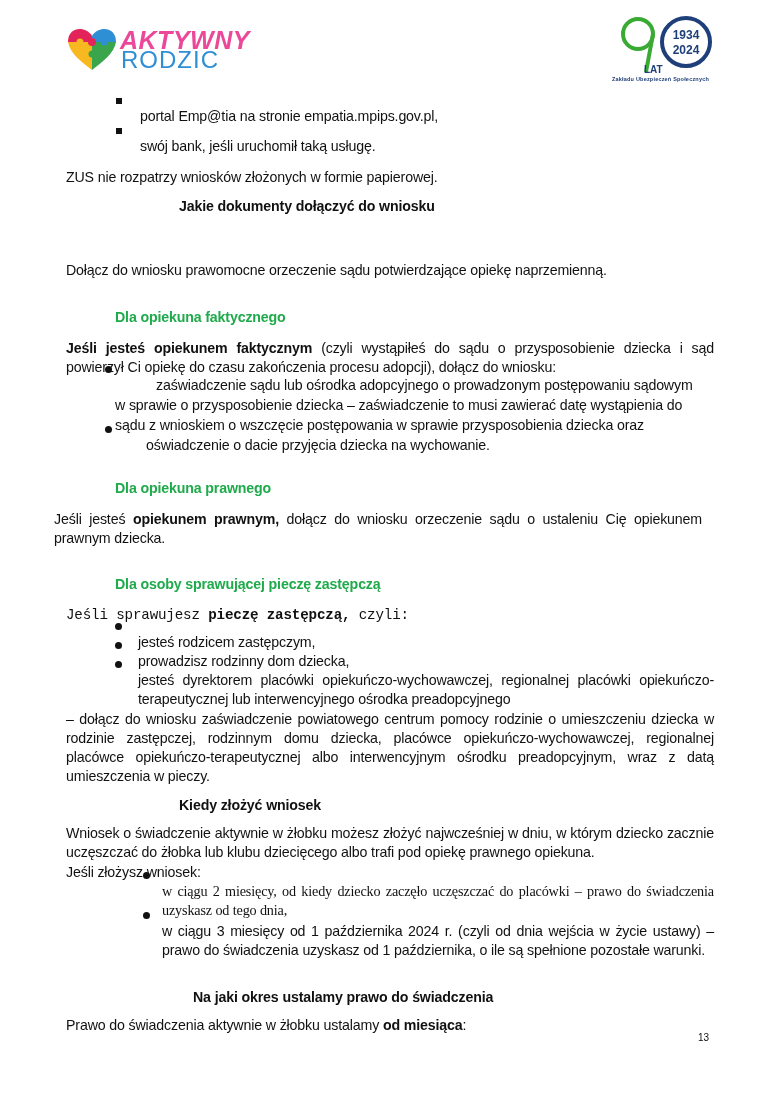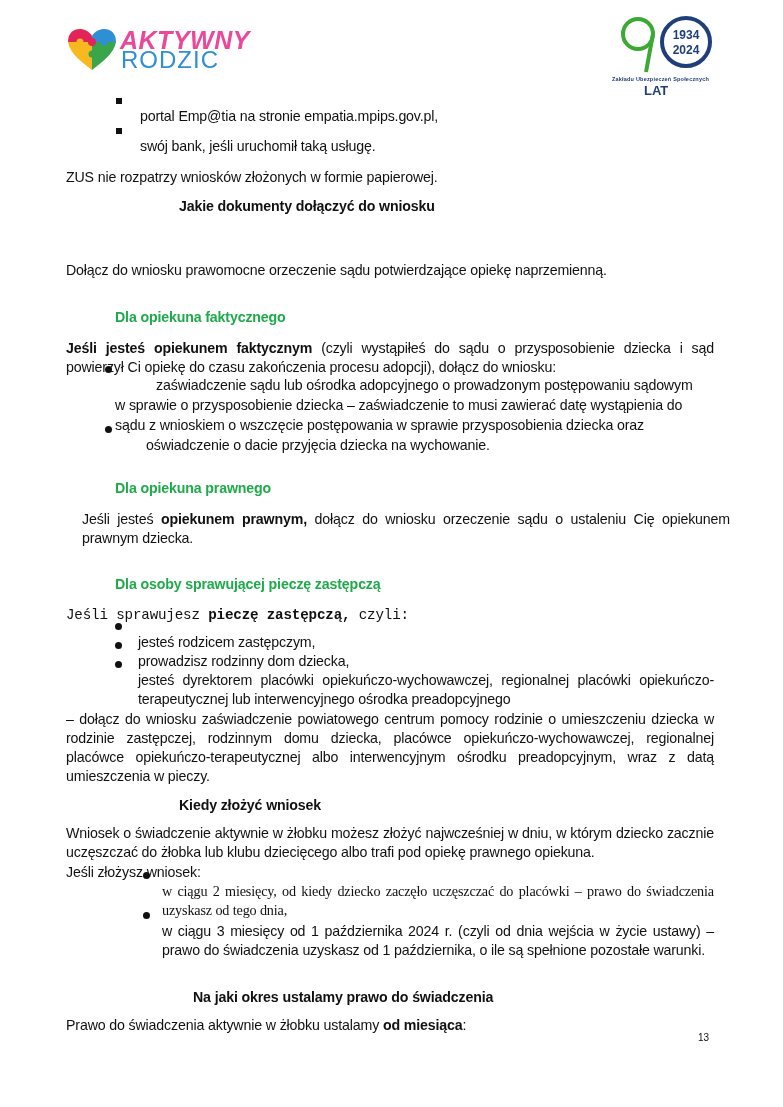--- a/index.html
+++ b/index.html
@@ -12,21 +12,21 @@
   .heading { font-weight: bold; font-size: 14.2px; }
   .green { color: #1faa4b; font-weight: bold; font-size: 14.2px; }
   b { font-weight: bold; }
   .sq-bullet { position: absolute; width: 6px; height: 6px; background: #111; }
   .dot-bullet { position: absolute; width: 7px; height: 7px; border-radius: 50%; background: #111; }
   .logo-left { position: absolute; left: 66px; top: 24px; width: 160px; height: 56px; }
   .logo-right { position: absolute; left: 616px; top: 14px; width: 100px; height: 70px; }
   .brand-a { position: absolute; left: 54px; top: 2px; font-size: 25px; font-weight: bold; font-style: italic; color: #ec4899; letter-spacing: 0.5px; }
   .brand-r { position: absolute; left: 55px; top: 22px; font-size: 24px; color: #2f8fd4; letter-spacing: 1px; text-align: center; }
   .zus-years { position: absolute; left: 50px; top: 14px; font-size: 12px; font-weight: bold; color: #1f3f7a; line-height: 15px; text-align: center; width: 40px; }
-  .zus-lat { position: absolute; left: 28px; top: 50px; font-size: 13px; font-weight: bold; color: #1f3f7a; margin-top: 19px; }
+  .zus-lat { position: absolute; left: 28px; top: 50px; font-size: 10px; font-weight: bold; color: #1f3f7a; }
   .zus-name { position: absolute; left: -4px; top: 62px; font-size: 5.5px; font-weight: bold; color: #1f3f7a; white-space: nowrap; letter-spacing: 0.2px; }
   .pagenum { position: absolute; left: 698px; top: 1032px; font-size: 10px; }
 </style>
 </head>
 <body>
 
 <div class="page">
 
   <div class="logo-left">
     <svg width="52" height="50" viewBox="0 0 52 50" style="position:absolute;left:0;top:2px;">
@@ -73,21 +73,21 @@
     <b>Jeśli jesteś opiekunem faktycznym</b><span> (czyli wystąpiłeś do sądu o przysposobienie dziecka i sąd powierzył Ci opiekę do czasu zakończenia procesu adopcji), dołącz do wniosku:</span>
   </div>
   <span class="dot-bullet" style="left:105px;top:366px;"></span>
   <div class="abs txt" style="left:156px;top:360px;">zaświadczenie sądu lub ośrodka adopcyjnego o prowadzonym postępowaniu sądowym</div>
   <div class="abs txt" style="left:115px;top:380px;">w sprawie o przysposobienie dziecka – zaświadczenie to musi zawierać datę wystąpienia do</div>
   <div class="abs txt" style="left:115px;top:400px;">sądu z wnioskiem o wszczęcie postępowania w sprawie przysposobienia dziecka oraz</div>
   <span class="dot-bullet" style="left:105px;top:426px;"></span>
   <div class="abs txt" style="left:146px;top:420px;">oświadczenie o dacie przyjęcia dziecka na wychowanie.</div>
 
   <div class="abs txt green" style="left:115px;top:463px;">Dla opiekuna prawnego</div>
-  <div class="abs txt just" style="left:82px;top:494px;width:648px;">
+  <div class="abs txt just" style="left:54px;top:494px;width:648px;">
     <span>Jeśli jesteś </span><b>opiekunem prawnym,</b><span> dołącz do wniosku orzeczenie sądu o ustaleniu Cię opiekunem prawnym dziecka.</span>
   </div>
 
   <div class="abs txt green" style="left:115px;top:559px;">Dla osoby sprawującej pieczę zastępczą</div>
   <div class="abs txt" style="left:66px;top:590px;font-family:Liberation Mono, monospace;">
     <span>Jeśli sprawujesz </span><b>pieczę zastępczą,</b><span> czyli:</span>
   </div>
   <span class="dot-bullet" style="left:115px;top:623px;"></span>
   <div class="abs txt" style="left:138px;top:617px;">jesteś rodzicem zastępczym,</div>
   <span class="dot-bullet" style="left:115px;top:642px;"></span>

